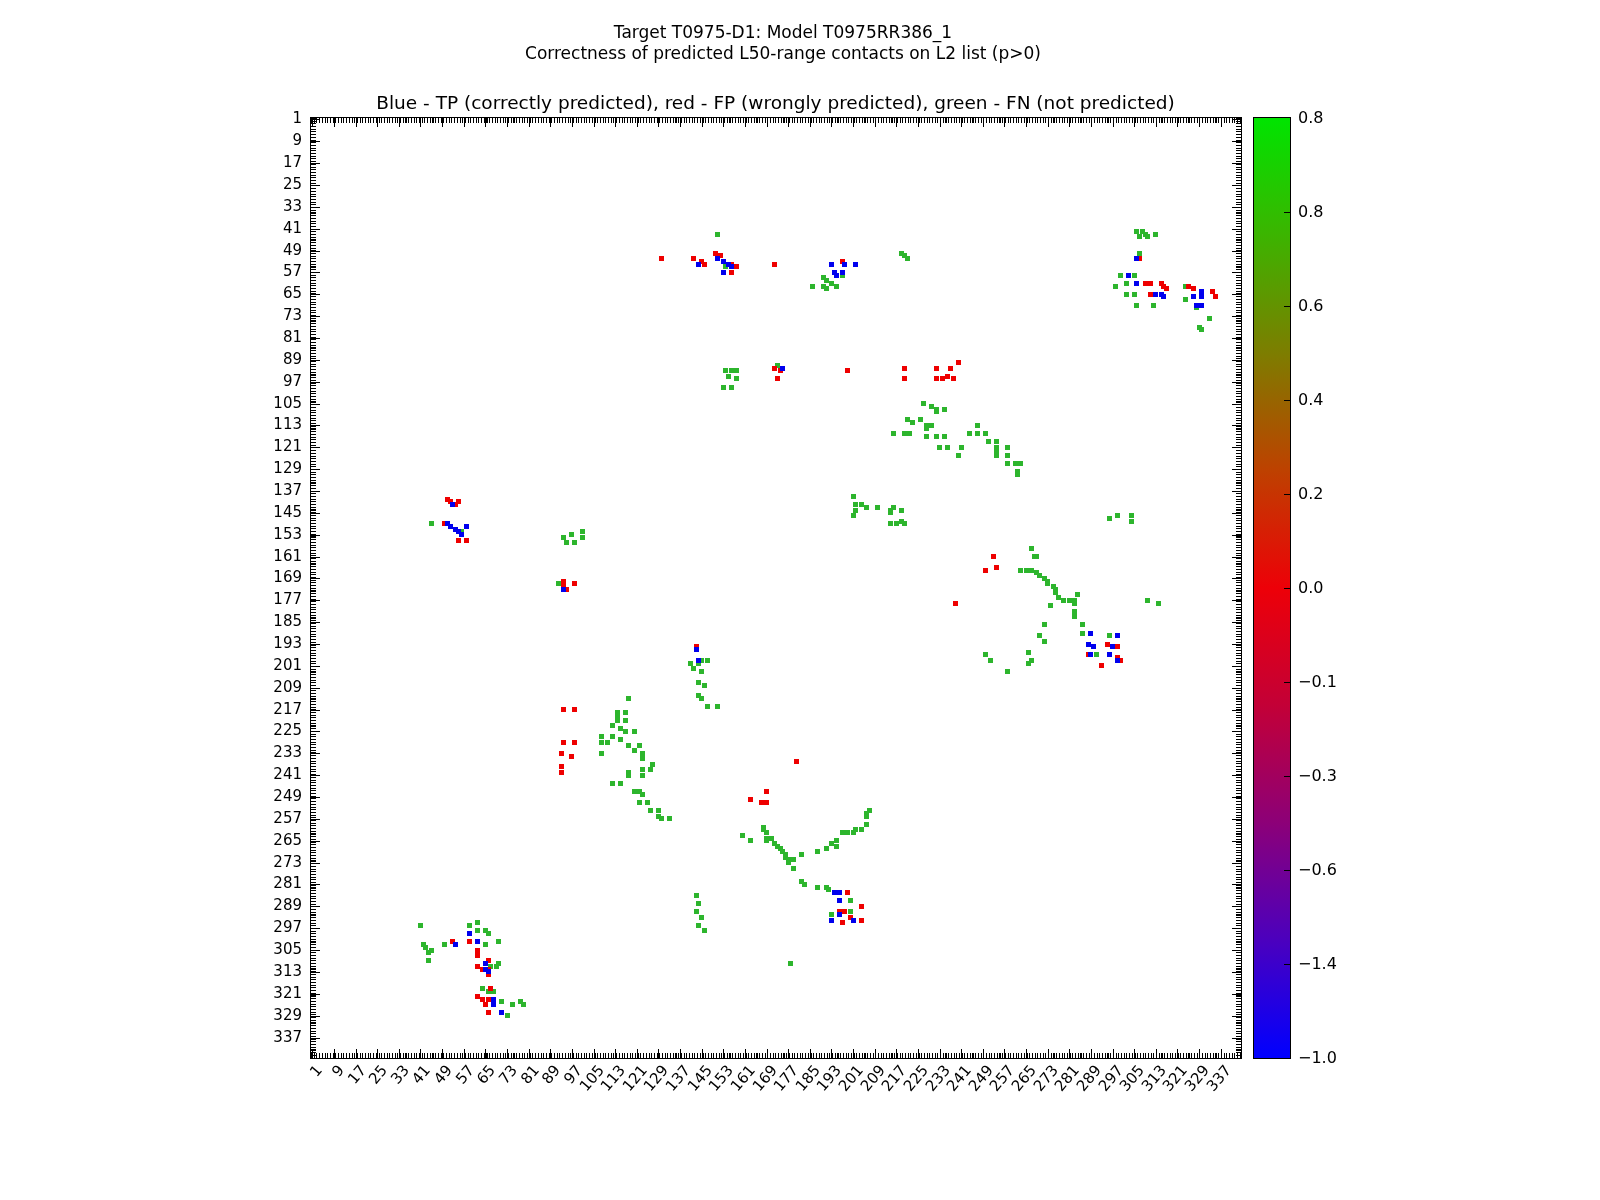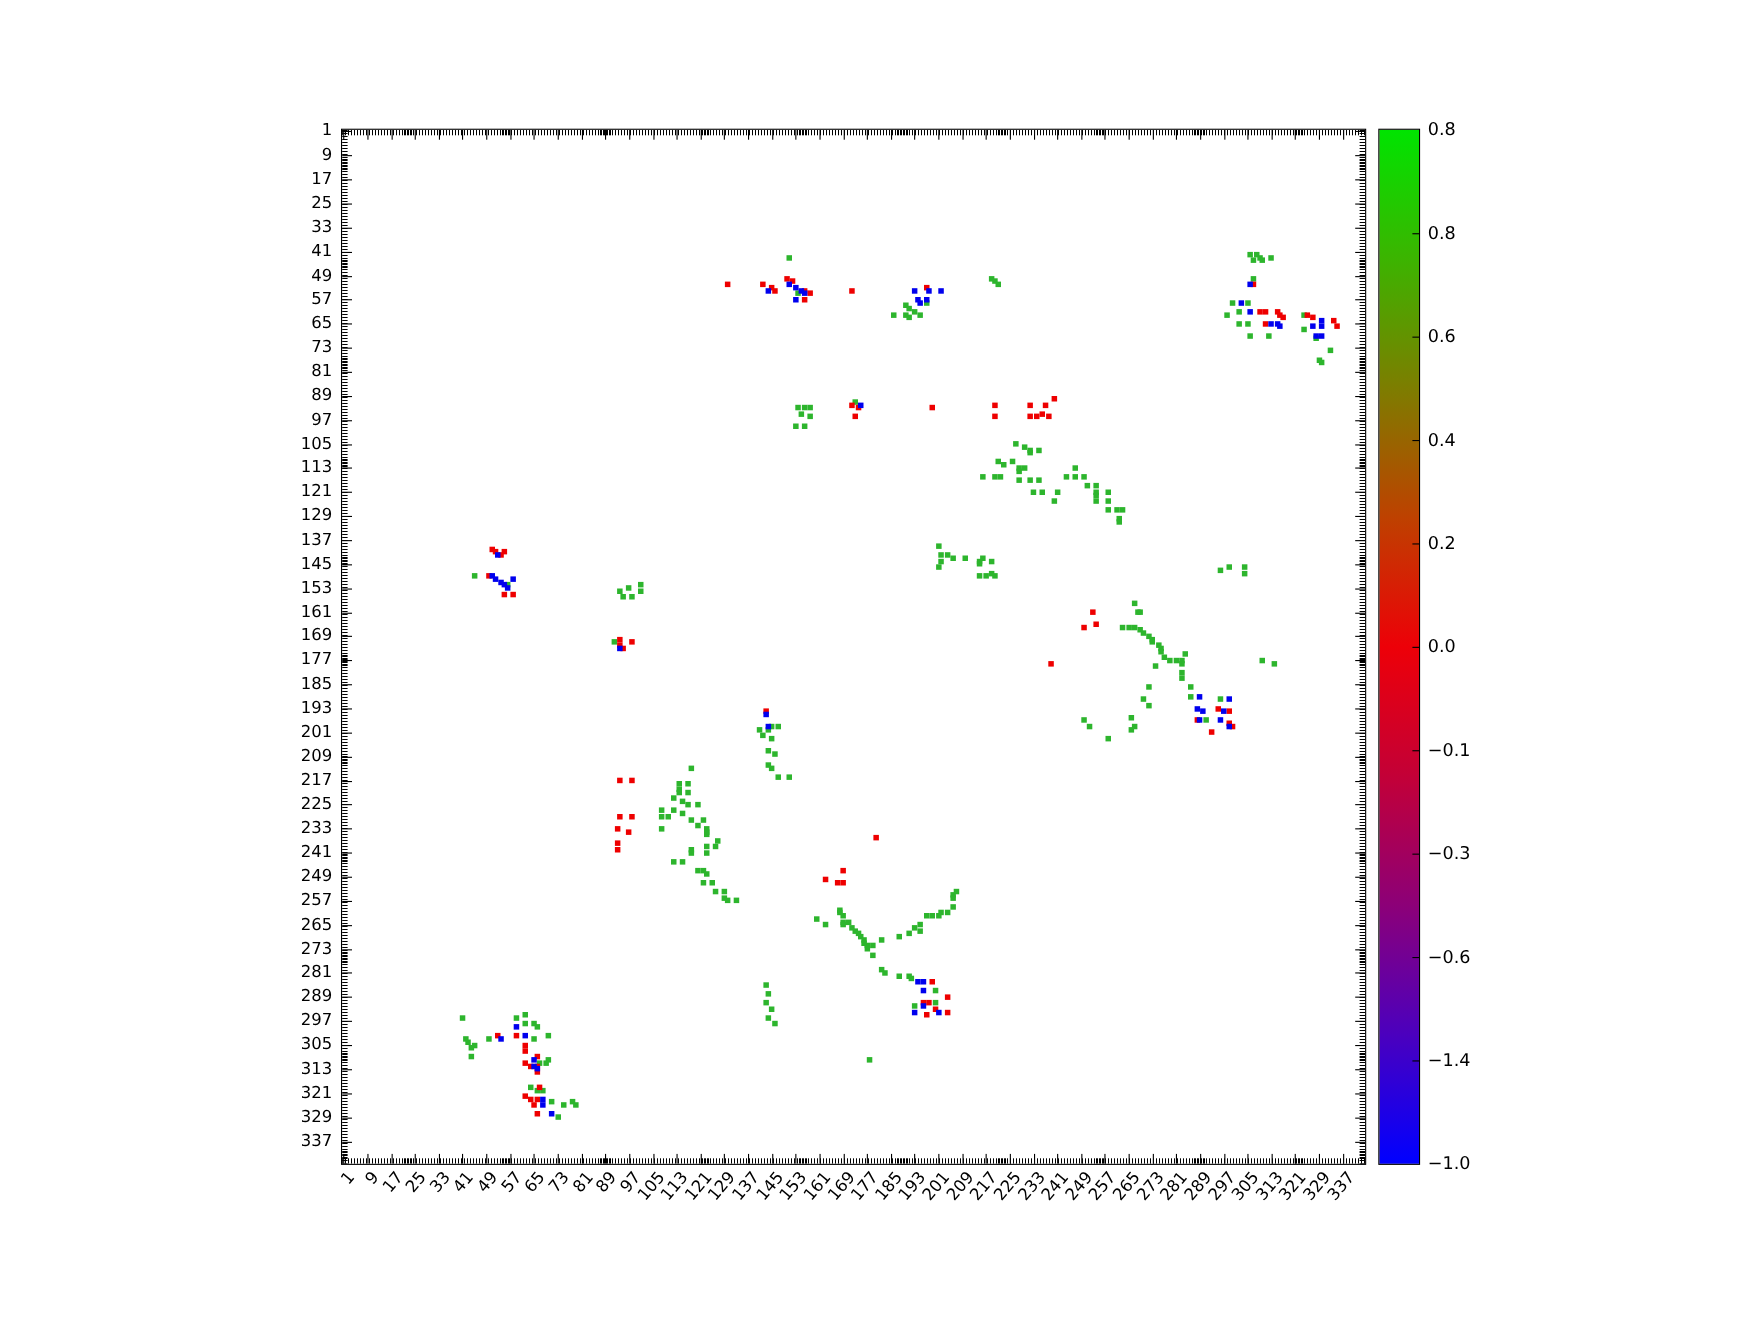--- a/index.html
+++ b/index.html
@@ -21,20 +21,23 @@
   .xlab{position:absolute;width:42px;text-align:right;font-size:15px;line-height:16px;
         transform-origin:100% 0%;transform:rotate(-50deg);}
   #colorbar{position:absolute;left:1253px;top:117px;width:36px;height:940px;border:1px solid #000;}
   .cbtick{position:absolute;right:0;width:6px;height:1px;background:#000;}
   .cblab{position:absolute;left:1298px;width:60px;text-align:left;font-size:16px;line-height:19px;}
 </style>
 </head>
 <body>
 
 <div id="figure">
+  <div id="suptitle1" class="suptitle">Target T0975-D1: Model T0975RR386_1</div>
+  <div id="suptitle2" class="suptitle">Correctness of predicted L50-range contacts on L2 list (p&gt;0)</div>
+  <div id="axes-title">Blue - TP (correctly predicted), red - FP (wrongly predicted), green - FN (not predicted)</div>
 
   <div id="plot">
     <div class="comb top"></div>
     <div class="comb bottom"></div>
     <div class="comb left"></div>
     <div class="comb right"></div>
   <div class="pt" style="left: 404.375px; top: 113.634px; background: rgb(45, 181, 45);"></div>
       <div class="pt" style="left: 412.485px; top: 146.424px; background: rgb(45, 181, 45);"></div>
       <div class="pt" style="left: 528.735px; top: 154.622px; background: rgb(45, 181, 45);"></div>
       <div class="pt" style="left: 509.811px; top: 157.355px; background: rgb(45, 181, 45);"></div>

